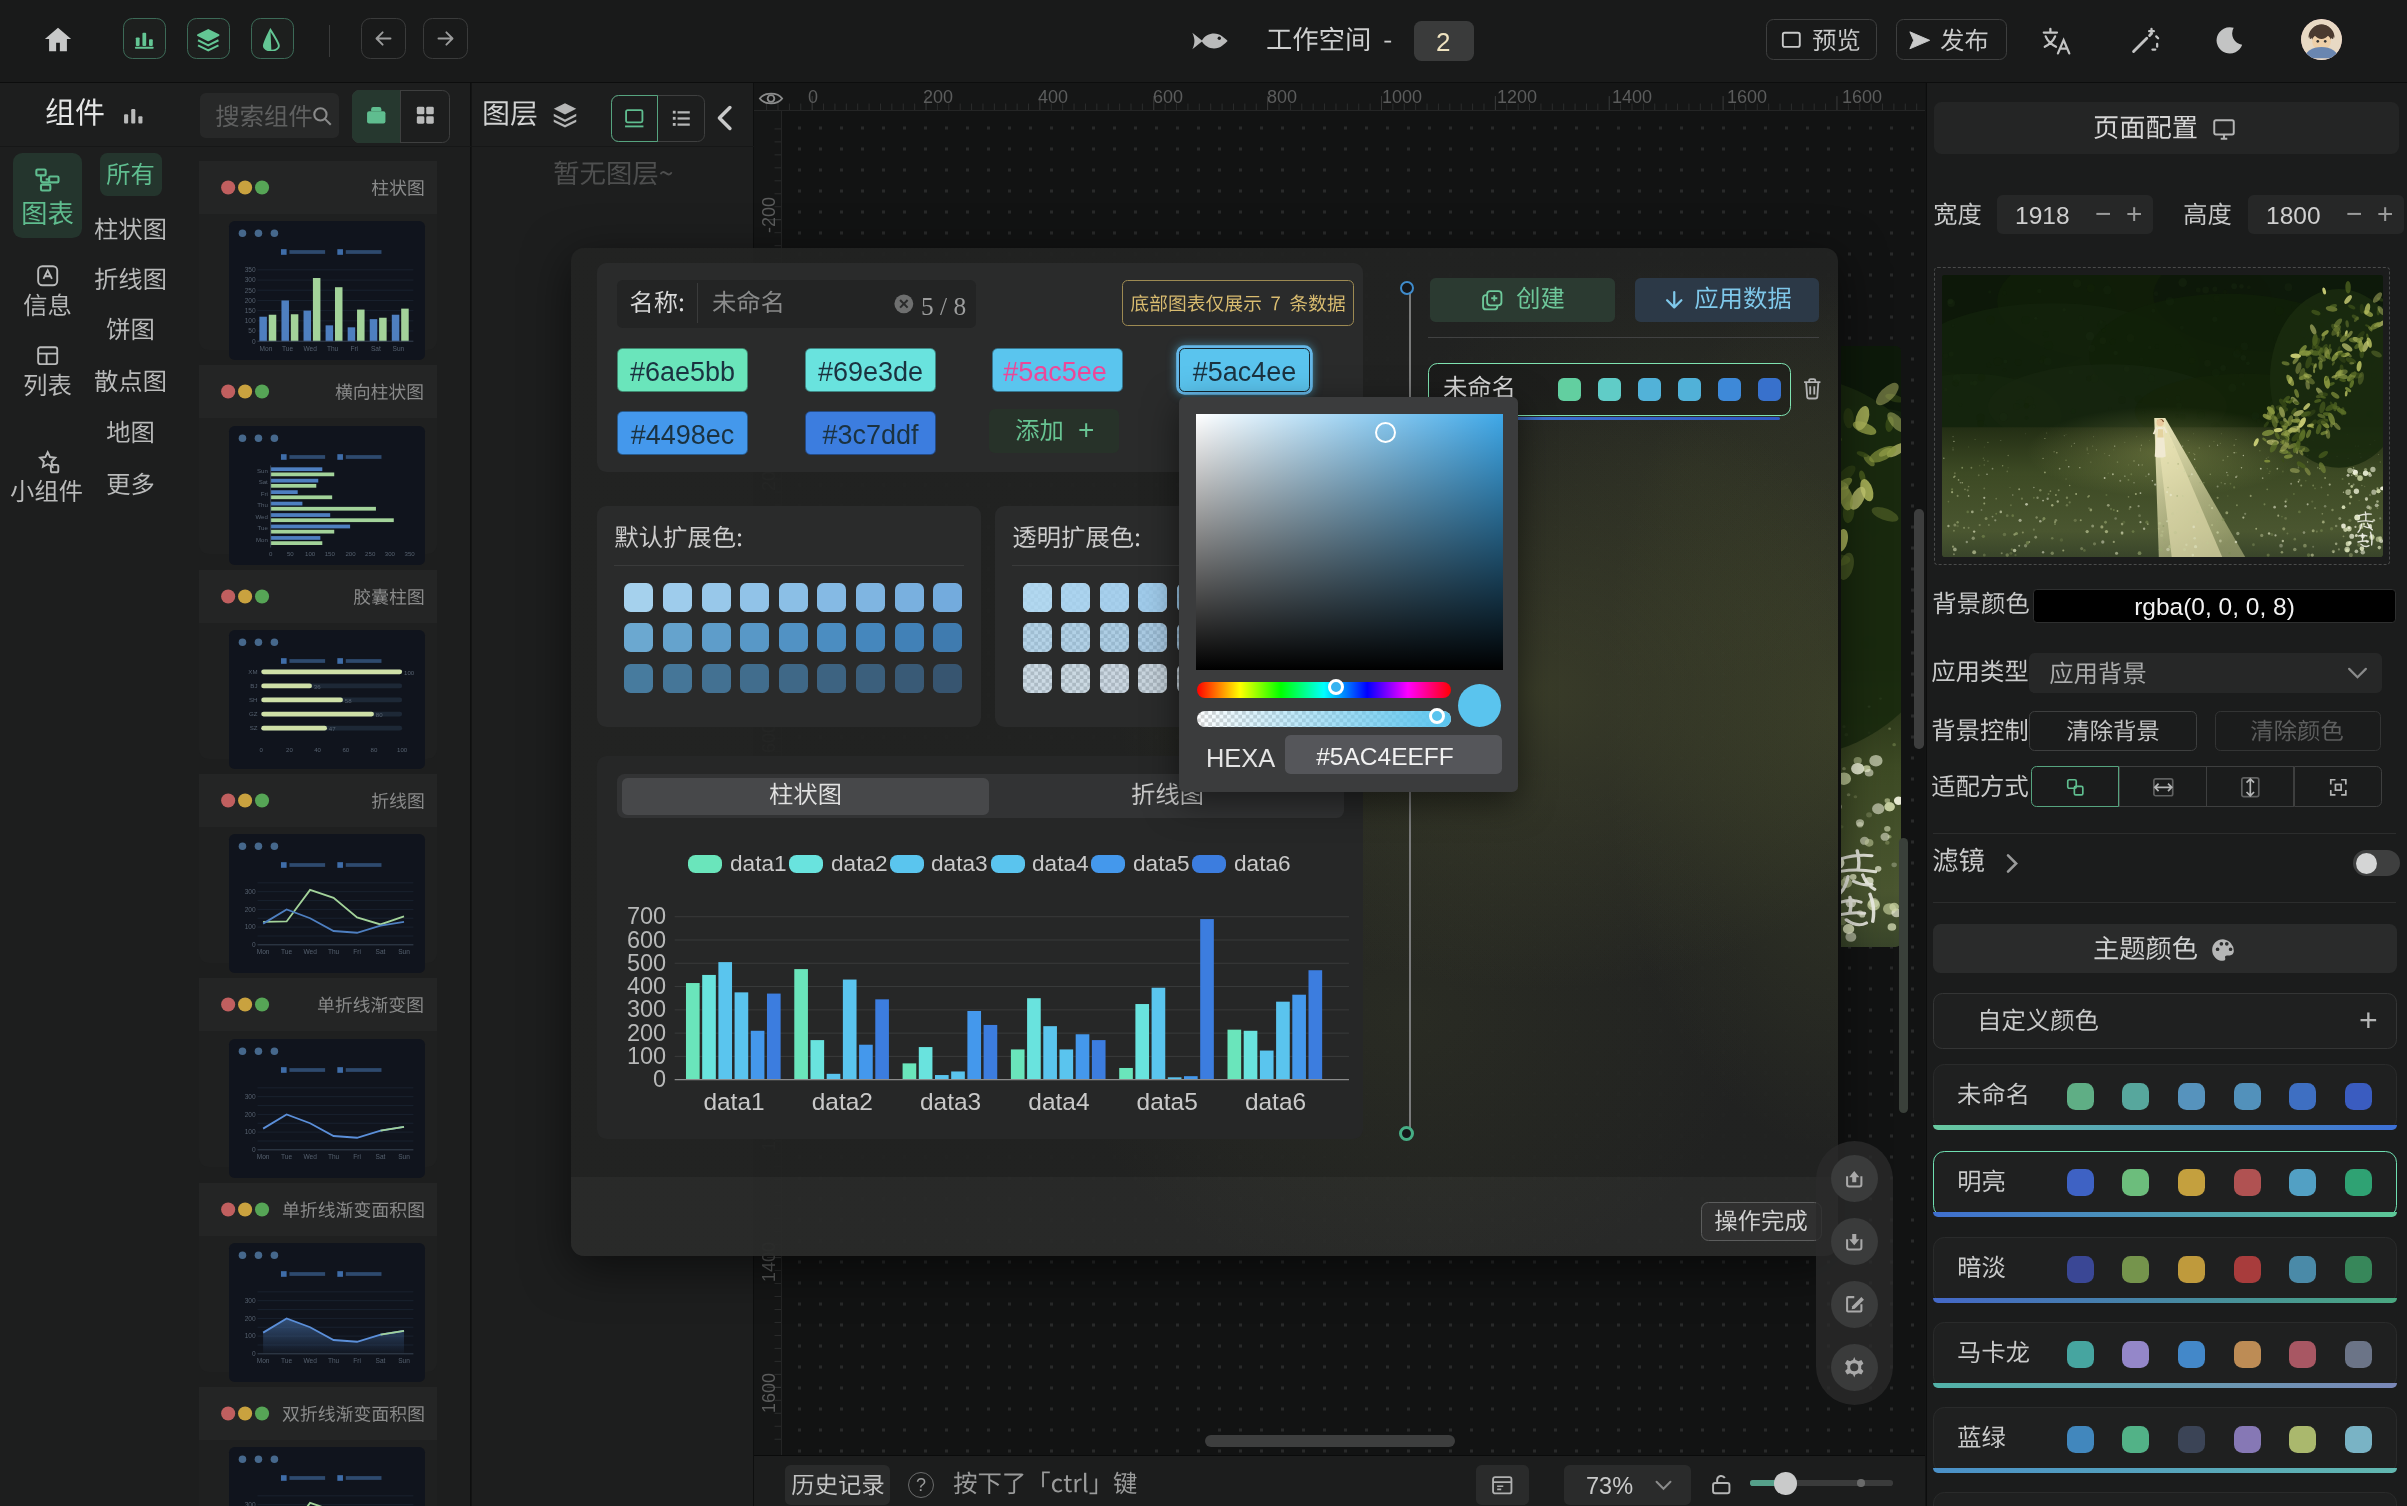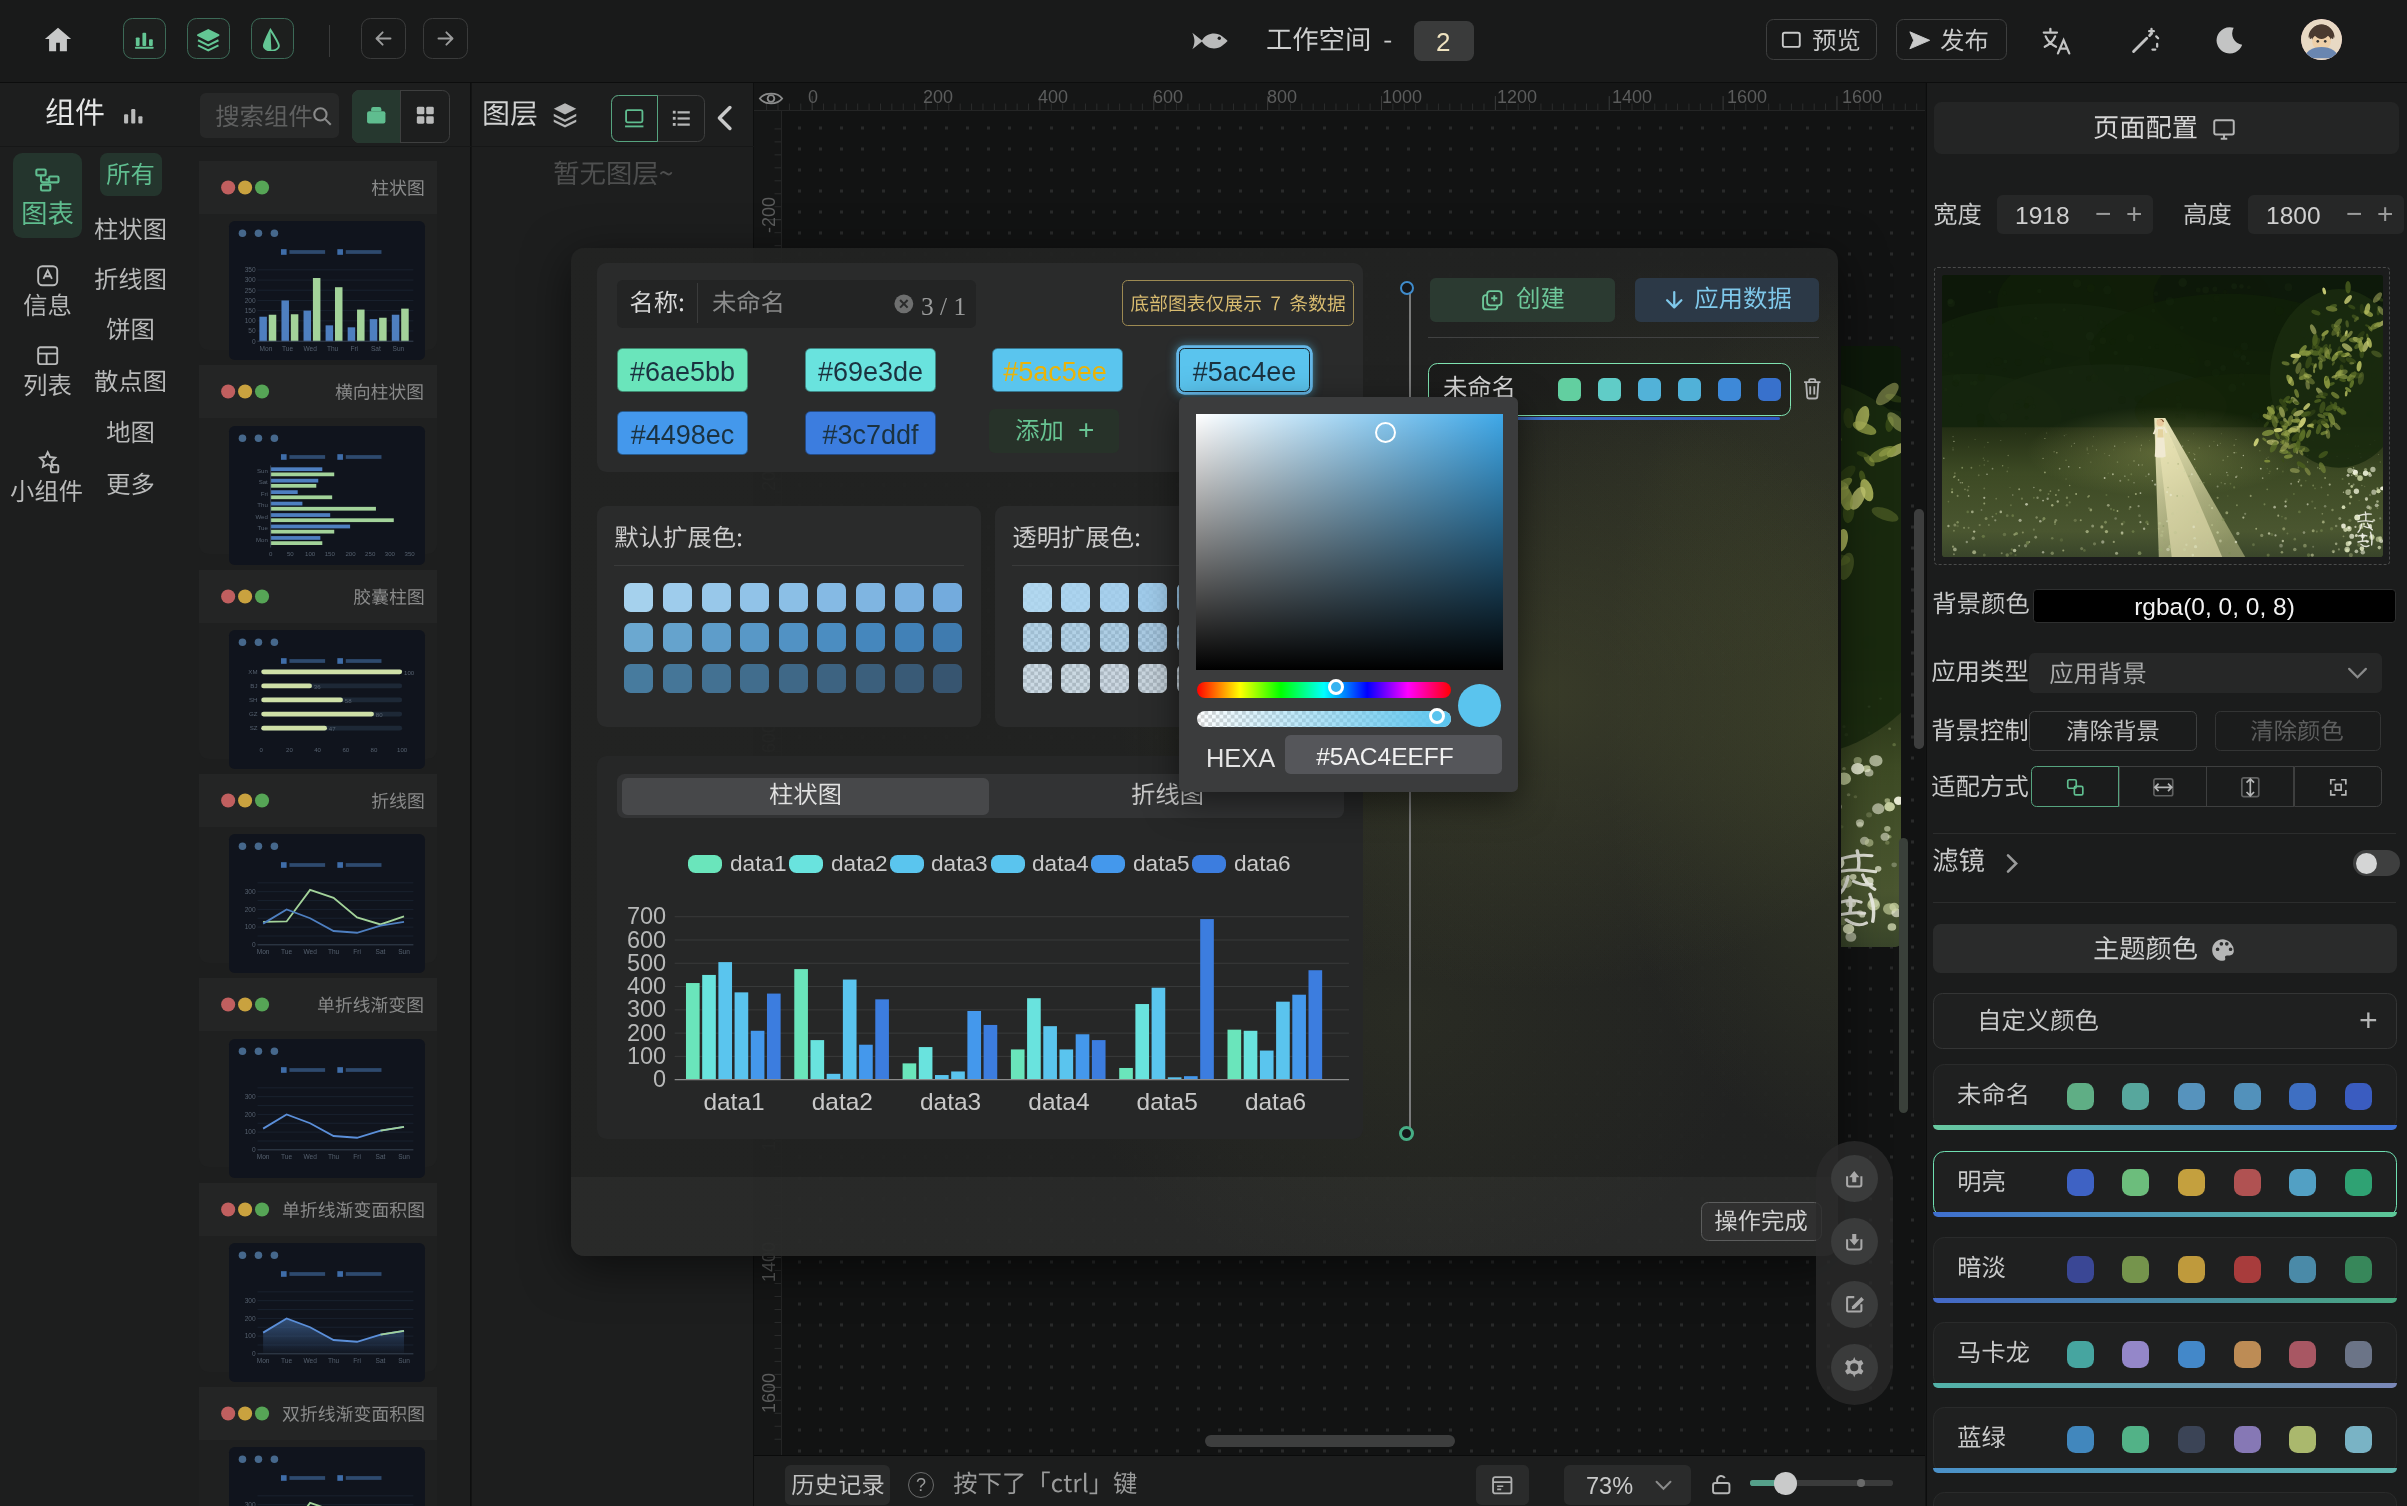--- a/index.html
+++ b/index.html
@@ -2012,41 +2012,41 @@
     <div style="position:absolute;left:697px;top:283px;width:0.9px;height:40px;background:#3a3b3b;"></div>
     <svg style="position:absolute;left:712px;top:290px;overflow:visible" width="73" height="30" fill="#8a8b8b" viewBox="0 0 78 32">
       <use href="#z672a" transform="translate(0.0,22.6) scale(0.02600,-0.02600)"></use>
       <use href="#z547d" transform="translate(26.0,22.6) scale(0.02600,-0.02600)"></use>
       <use href="#z540d" transform="translate(52.0,22.6) scale(0.02600,-0.02600)"></use>
     </svg>
     <svg class="t" style="left:893px;top:293px" width="21.7" height="21.7" viewBox="0 0 23 23">
       <circle cx="11.5" cy="11.5" r="10" fill="#6e6f6f"></circle>
       <path d="M7.5 7.5 l8 8 M15.5 7.5 l-8 8" stroke="#2a2b2b" stroke-width="2.2"></path>
     </svg>
-    <span class="t" style="left:921px;top:292px;font-size:25.4px;color:#9c9d9d;font-family:'Liberation Serif',serif;">3 / 1</span>
+    <span class="t" style="left:921px;top:292px;font-size:25.4px;color:#9c9d9d;font-family:'Liberation Serif',serif;">5 / 8</span>
     <div style="position:absolute;left:1122px;top:280px;width:232px;height:46px;border:0.9px solid #9d8a52;border-radius:5.6px;"></div>
     <svg style="position:absolute;left:1130px;top:294px;overflow:visible" width="216" height="23.5" fill="#d9bc70" viewBox="0 0 229 25">
       <use href="#z5e95" transform="translate(0.0,17.4) scale(0.02000,-0.02000)"></use>
       <use href="#z90e8" transform="translate(20.0,17.4) scale(0.02000,-0.02000)"></use>
       <use href="#z56fe" transform="translate(40.0,17.4) scale(0.02000,-0.02000)"></use>
       <use href="#z8868" transform="translate(60.0,17.4) scale(0.02000,-0.02000)"></use>
       <use href="#z4ec5" transform="translate(80.0,17.4) scale(0.02000,-0.02000)"></use>
       <use href="#z5c55" transform="translate(100.0,17.4) scale(0.02000,-0.02000)"></use>
       <use href="#z793a" transform="translate(120.0,17.4) scale(0.02000,-0.02000)"></use>
       <use href="#z37" transform="translate(149.0,17.4) scale(0.02000,-0.02000)"></use>
       <use href="#z6761" transform="translate(169.1,17.4) scale(0.02000,-0.02000)"></use>
       <use href="#z6570" transform="translate(189.1,17.4) scale(0.02000,-0.02000)"></use>
       <use href="#z636e" transform="translate(209.1,17.4) scale(0.02000,-0.02000)"></use>
     </svg>
     <div style="position:absolute;left:617px;top:348px;width:131px;height:44px;background:#6ae5bb;border-radius:5.6px;border:0.9px solid rgba(0,0,0,.4);"></div>
     <span class="t" style="left:617px;top:357px;width:131px;text-align:center;font-size:27px;color:#1b3240;">#6ae5bb</span>
     <div style="position:absolute;left:805px;top:348px;width:131px;height:44px;background:#69e3de;border-radius:5.6px;border:0.9px solid rgba(0,0,0,.4);"></div>
     <span class="t" style="left:805px;top:357px;width:131px;text-align:center;font-size:27px;color:#1b3240;">#69e3de</span>
     <div style="position:absolute;left:992px;top:348px;width:131px;height:44px;background:#5ac5ee;border-radius:5.6px;border:0.9px solid rgba(0,0,0,.4);"></div>
-    <span class="t" style="left:992px;top:357px;width:126px;text-align:center;font-size:27px;color:#eab308;">#5ac5ee</span>
+    <span class="t" style="left:992px;top:357px;width:126px;text-align:center;font-size:27px;color:#ec4899;">#5ac5ee</span>
     <div style="position:absolute;left:1179px;top:348px;width:131px;height:44px;background:#5ac4ee;border-radius:5.6px;box-shadow:0 0 0 2.8px #64b7e8,0 0 9.4px 2.8px rgba(90,196,238,.55);border:1.9px solid #16262e;"></div>
     <span class="t" style="left:1179px;top:357px;width:131px;text-align:center;font-size:27px;color:#1b3240;">#5ac4ee</span>
     <div style="position:absolute;left:617px;top:411px;width:131px;height:44px;background:#4498ec;border-radius:5.6px;border:0.9px solid rgba(0,0,0,.4);"></div>
     <span class="t" style="left:617px;top:420px;width:131px;text-align:center;font-size:27px;color:#1b3240;">#4498ec</span>
     <div style="position:absolute;left:805px;top:411px;width:131px;height:44px;background:#3c7ddf;border-radius:5.6px;border:0.9px solid rgba(0,0,0,.4);"></div>
     <span class="t" style="left:805px;top:420px;width:131px;text-align:center;font-size:27px;color:#1b3240;">#3c7ddf</span>
     <div style="position:absolute;left:989px;top:409px;width:130px;height:44px;background:#273229;border-radius:5.6px;"></div>
     <svg style="position:absolute;left:1015px;top:418px;overflow:visible" width="49" height="30" fill="#68c493" viewBox="0 0 52 32">
       <use href="#z6dfb" transform="translate(0.0,22.6) scale(0.02600,-0.02600)"></use>
       <use href="#z52a0" transform="translate(26.0,22.6) scale(0.02600,-0.02600)"></use>

